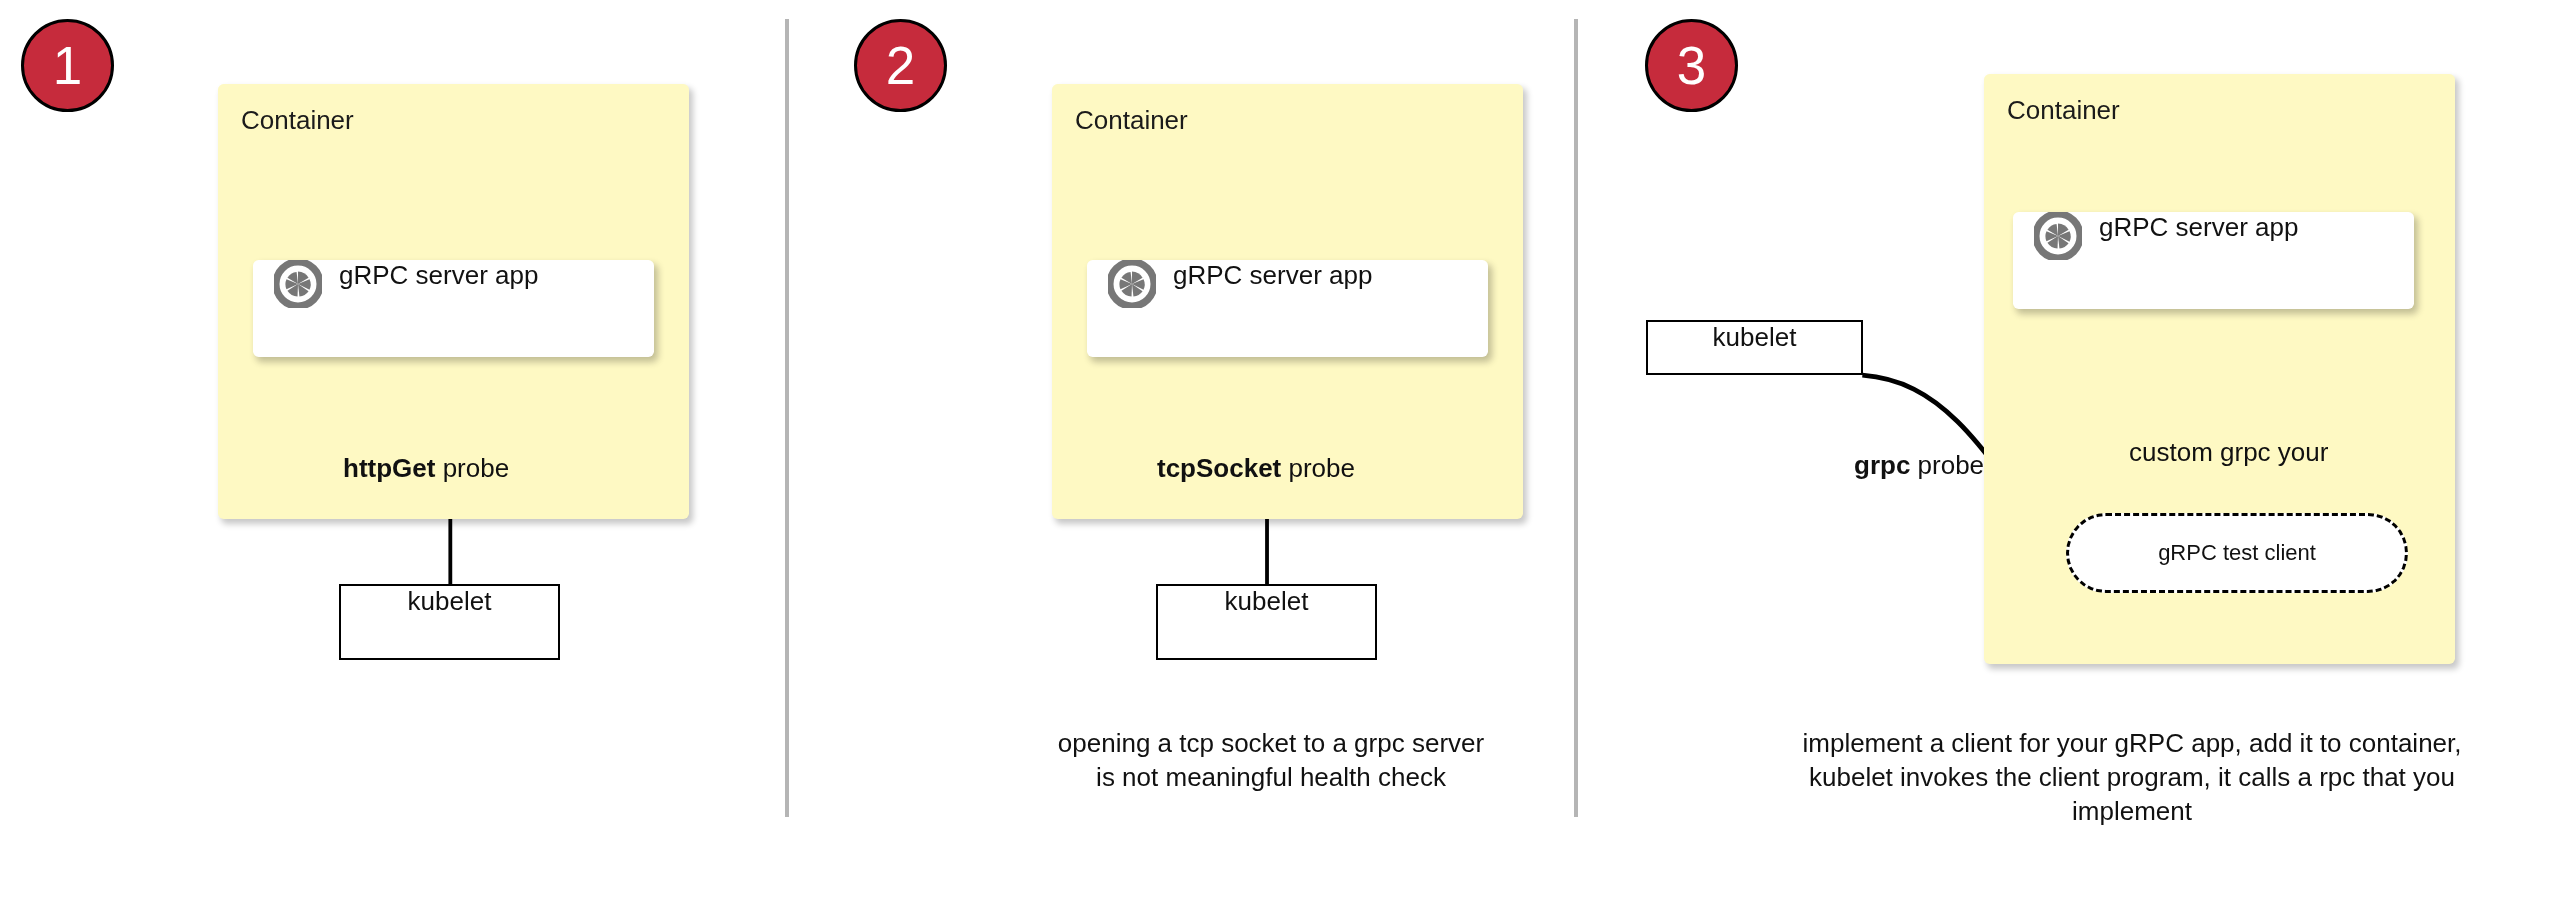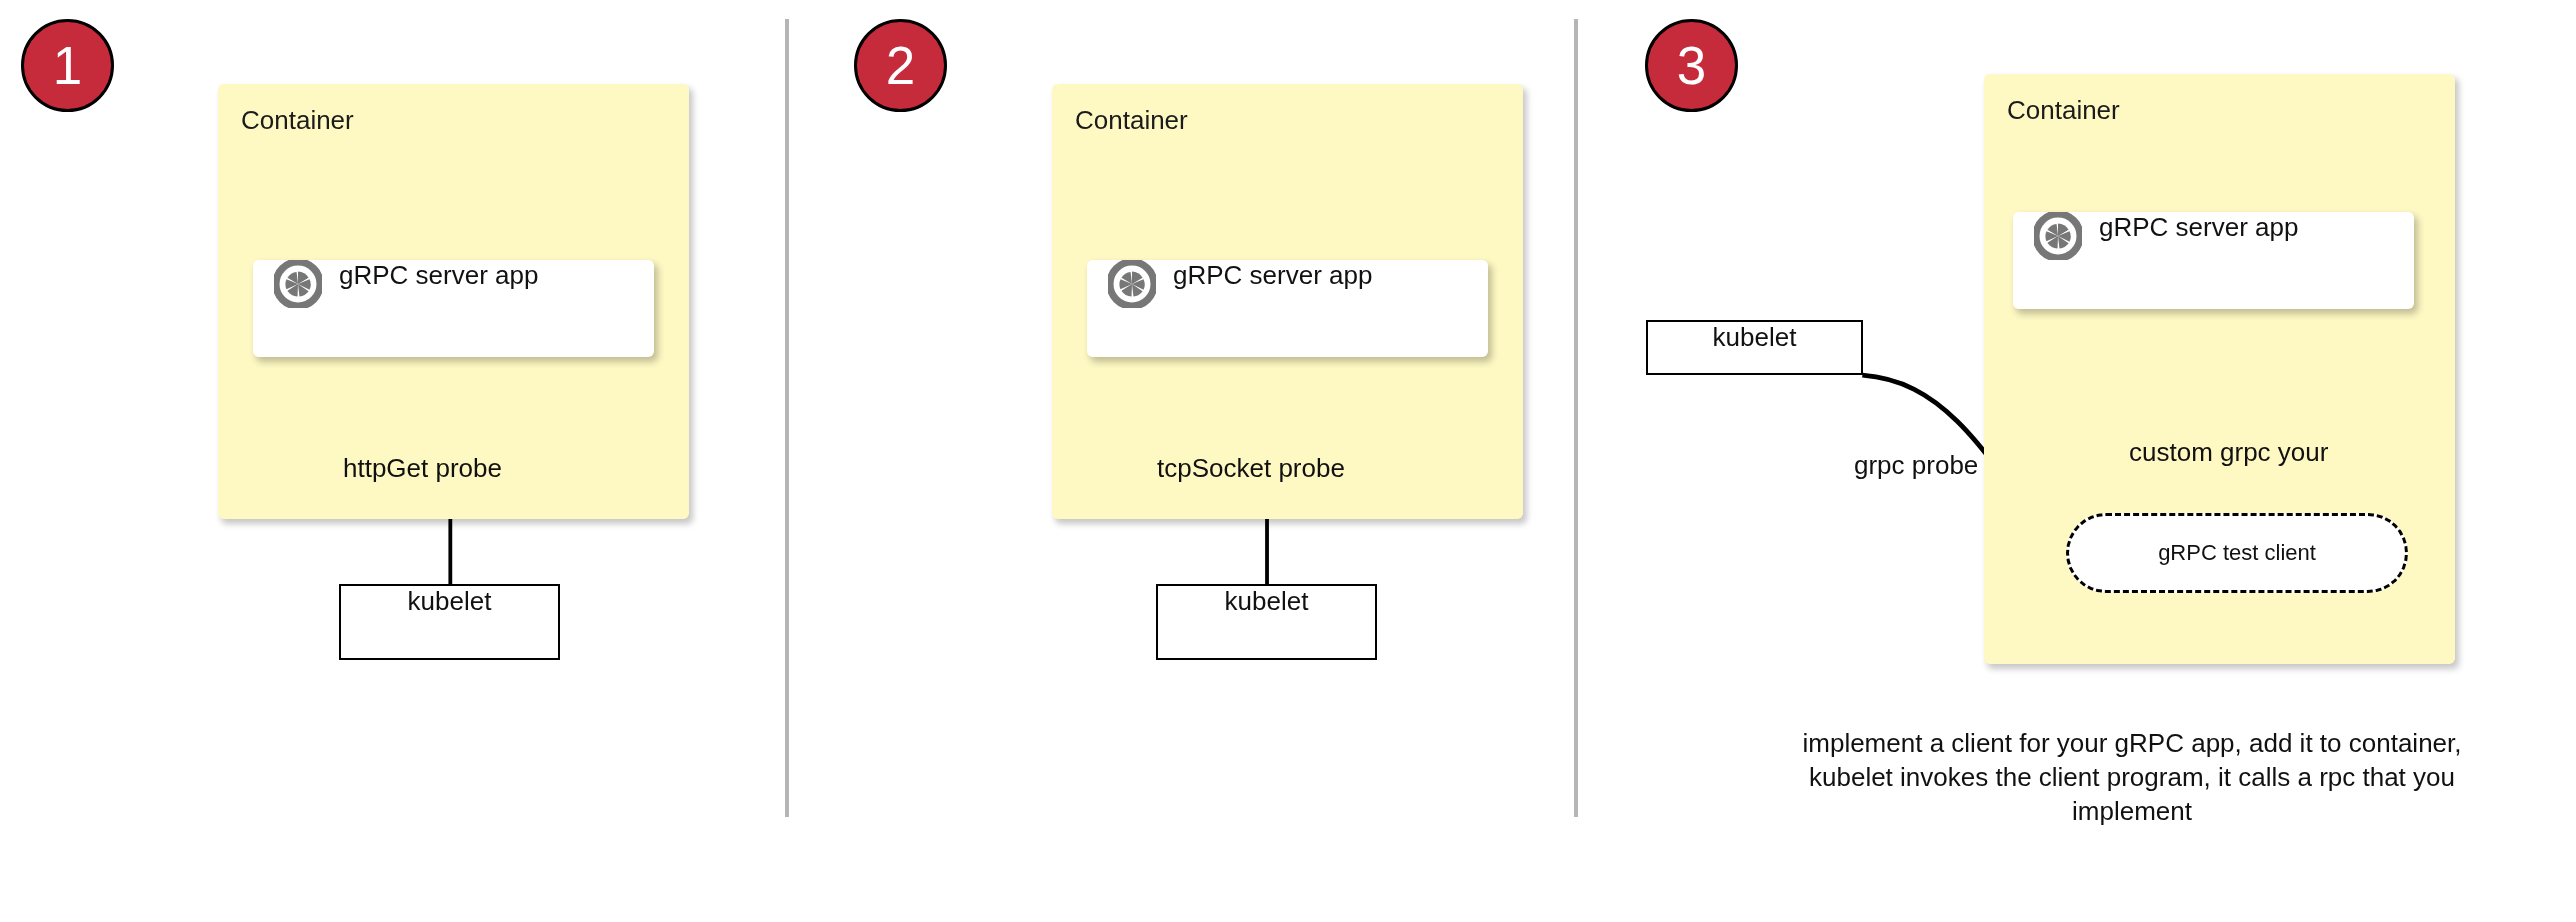--- a/index.html
+++ b/index.html
@@ -104,21 +104,21 @@
     font-size: 22px;
     color: #111111;
   }
   
   .edge-label {
     position: absolute;
     font-size: 26px;
     color: #111111;
     white-space: nowrap;
   }
-  .edge-label b { font-weight: 400; }
+  .edge-label b { font-weight: 700; }
   
   .caption {
     position: absolute;
     font-size: 26px;
     line-height: 1.30;
     text-align: center;
     color: #111111;
   }
   
   .divider {
@@ -224,20 +224,21 @@
     </div>
 
     <div class="edge-label" style="left:372px; top:453px;">
       <b>tcpSocket</b><span> probe</span>
     </div>
 
     <div class="kubelet-box" style="left:371px; top:584px; width:221px; height:76px;">
       <span>kubelet</span>
     </div>
 
+    <div class="caption" style="left:262px; top:727px; width:448px;">opening a tcp socket to a grpc server is not meaningful health check</div>
   </div>
 
   <div class="panel" style="left:1574px; width:1002px;">
 
     <div class="badge" style="left:71px; top:19px;">
       <span>3</span>
     </div>
 
     <div class="container-box" style="left:410px; top:74px; width:471px; height:590px;">
       <div class="container-label">Container</div>

